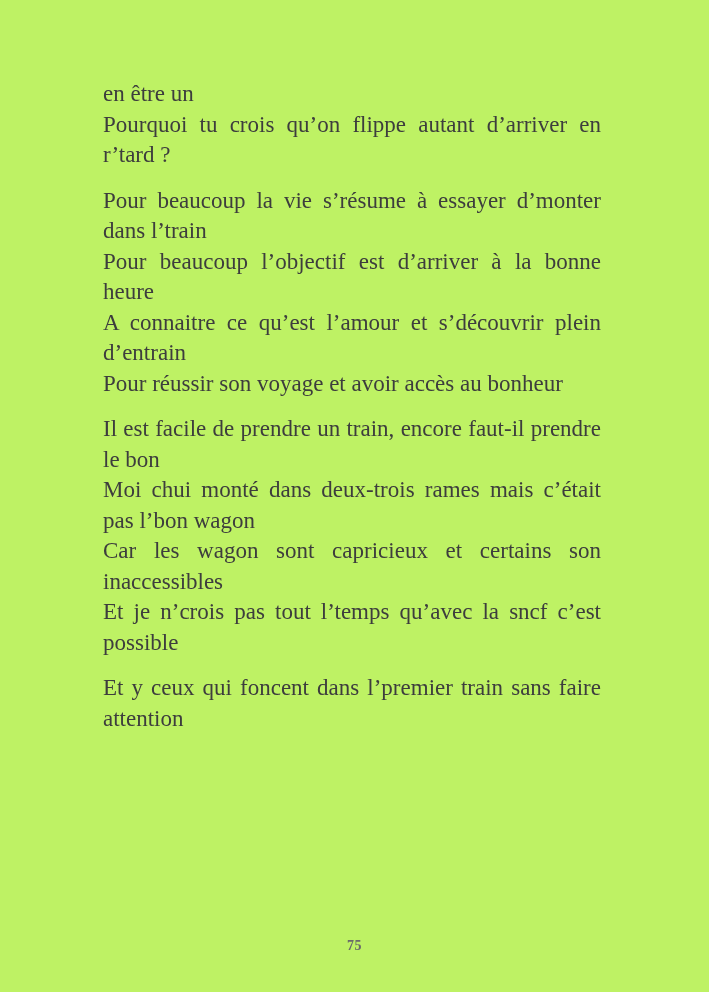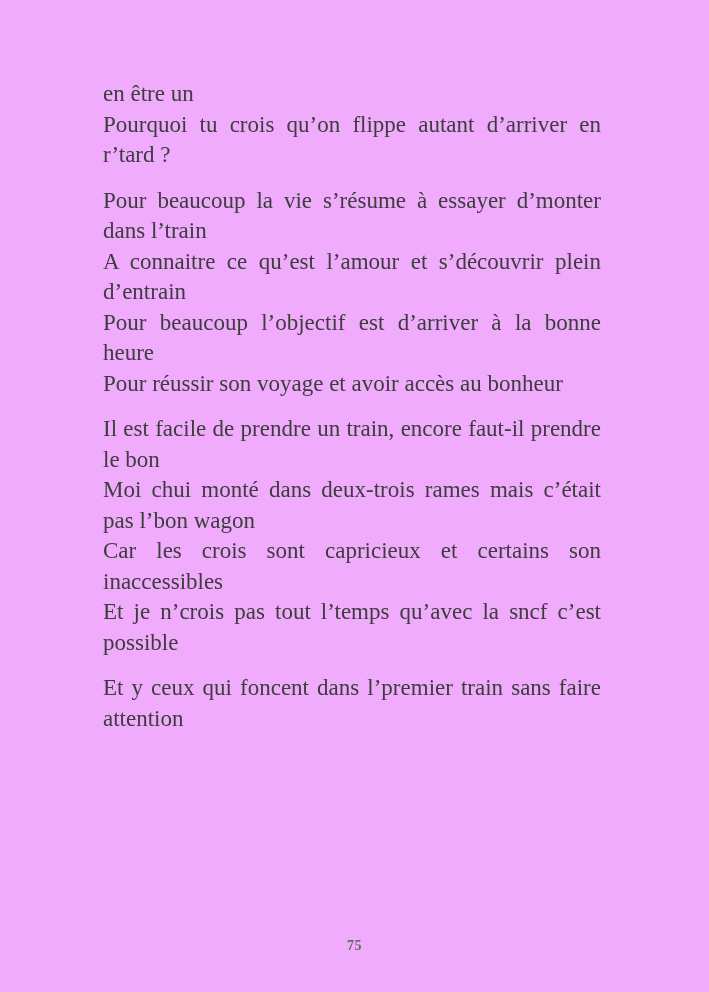--- a/index.html
+++ b/index.html
@@ -4,21 +4,21 @@
 <style>
   html, body {
     margin: 0;
     padding: 0;
     background: #ffffff;
   }
   .page {
     position: relative;
     width: 709px;
     height: 992px;
-    background: #f0abfc;
+    background: #bef264;
     overflow: hidden;
     font-family: "Liberation Serif", "DejaVu Serif", serif;
   }
   .text-block {
     position: absolute;
     left: 103px;
     top: 79px;
     width: 498px;
     font-size: 23px;
     line-height: 30.5px;
@@ -54,28 +54,28 @@
 <body>
 
 <main class="page">
   <section class="text-block">
       <div class="stanza">
         <p>en être un</p>
         <p>Pourquoi tu crois qu’on flippe autant d’arriver en r’tard ?</p>
       </div>
       <div class="stanza">
         <p>Pour beaucoup la vie s’résume à essayer d’monter dans l’train</p>
+        <p>Pour beaucoup l’objectif est d’arriver à la bonne heure</p>
         <p>A connaitre ce qu’est l’amour et s’découvrir plein d’entrain</p>
-        <p>Pour beaucoup l’objectif est d’arriver à la bonne heure</p>
         <p>Pour réussir son voyage et avoir accès au bonheur</p>
       </div>
       <div class="stanza">
         <p>Il est facile de prendre un train, encore faut-il prendre le bon</p>
         <p>Moi chui monté dans deux-trois rames mais c’était pas l’bon wagon</p>
-        <p>Car les crois sont capricieux et certains son inaccessibles</p>
+        <p>Car les wagon sont capricieux et certains son inaccessibles</p>
         <p>Et je n’crois pas tout l’temps qu’avec la sncf c’est possible</p>
       </div>
       <div class="stanza">
         <p>Et y ceux qui foncent dans l’premier train sans faire attention</p>
       </div>
     </section>
   <footer class="page-footer">
     <span class="page-number">75</span>
   </footer>
 </main>

